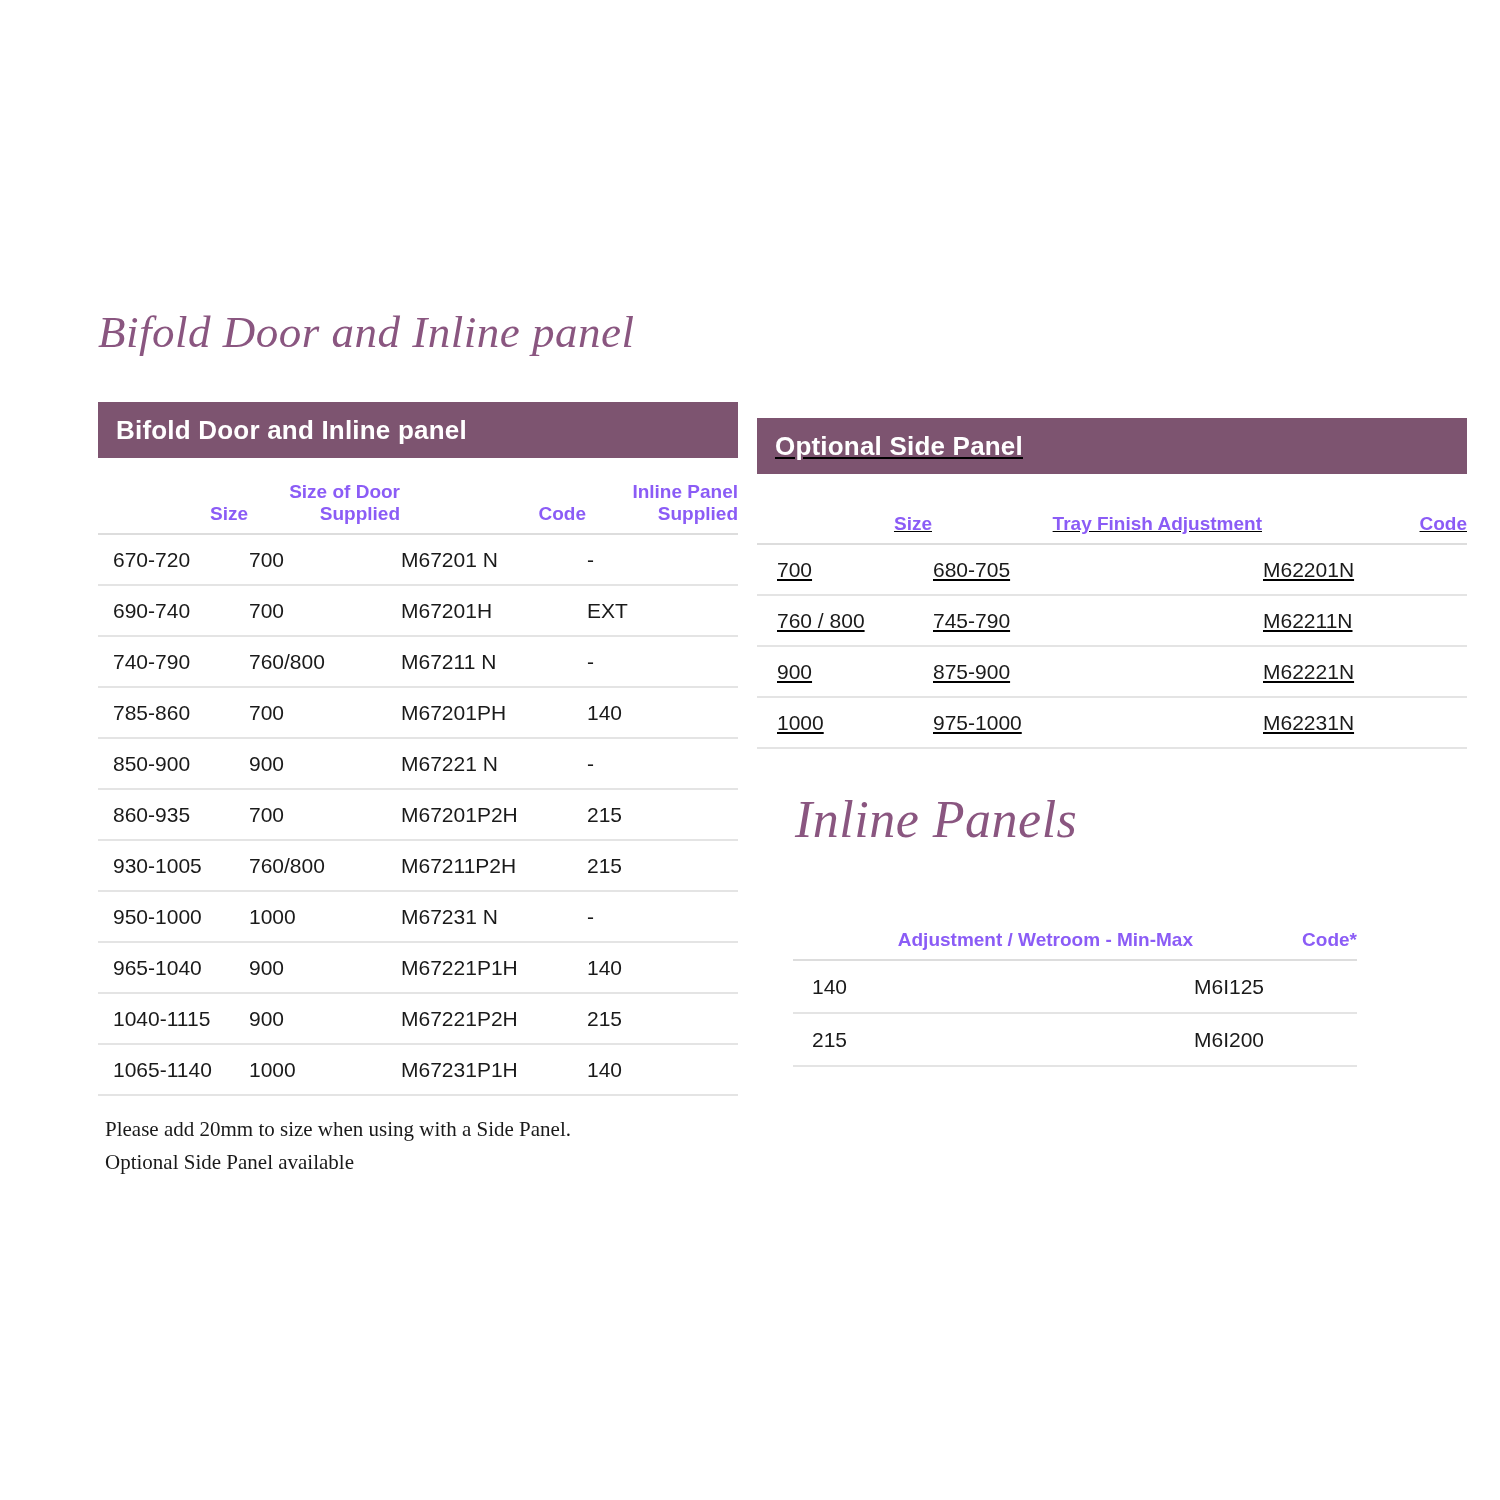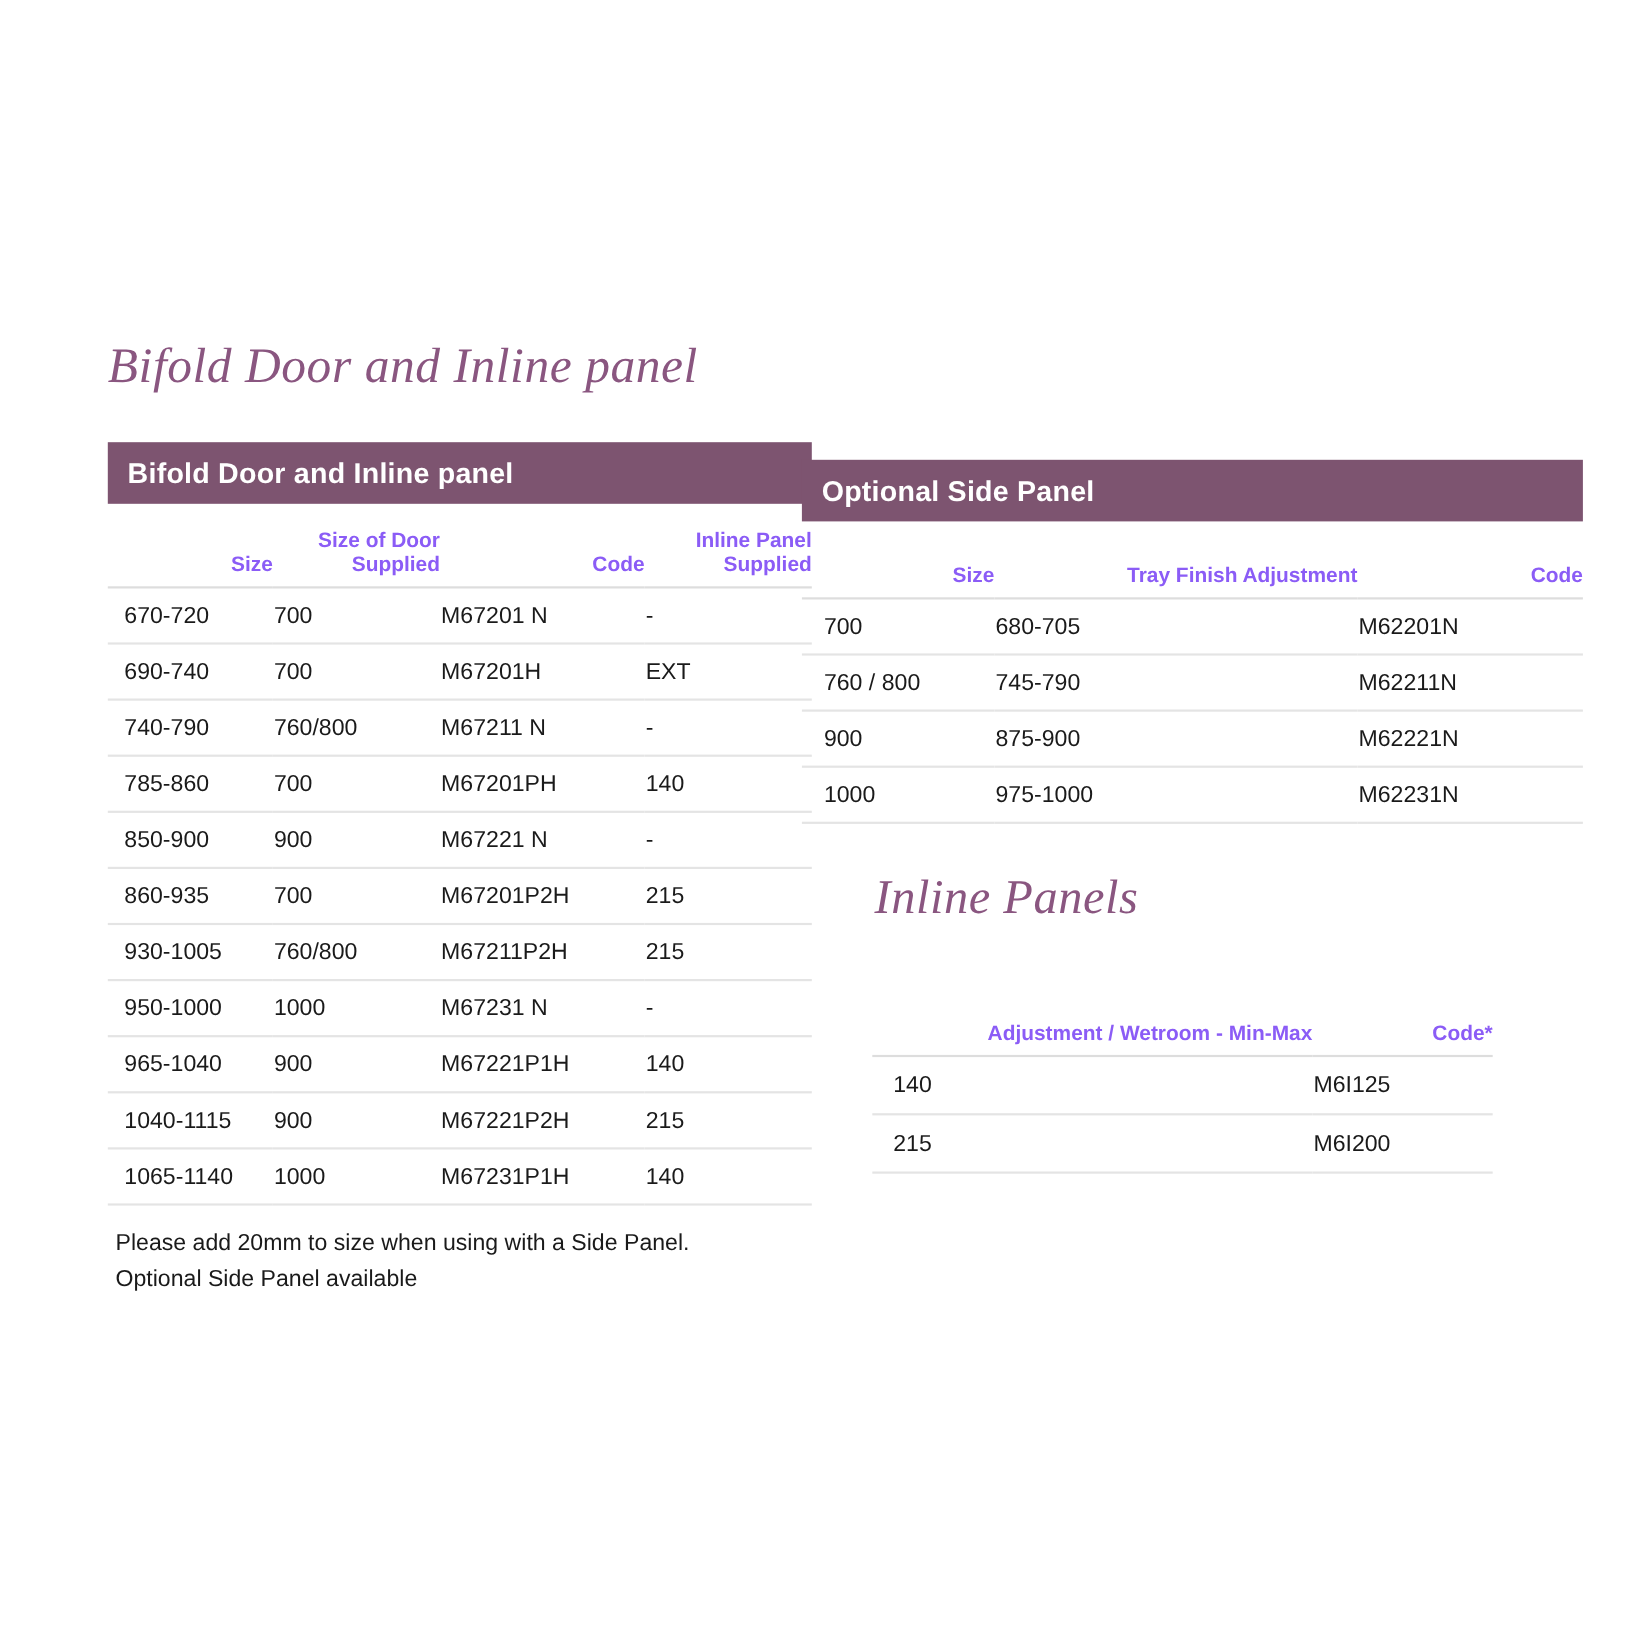--- a/index.html
+++ b/index.html
@@ -31,21 +31,21 @@
     white-space: nowrap;
   }
   #title-bifold {
     left: 98px;
     top: 306px;
     font-size: 45px;
   }
   #title-inline {
     left: 795px;
     top: 790px;
-    font-size: 44px;
+    font-size: 52px;
   }
 
   
   .table-block {
     position: absolute;
   }
   .band {
     background: #7d5470;
     color: #ffffff;
     font-weight: bold;
@@ -96,24 +96,24 @@
   #block-bifold .pad { padding-left: 15px; }
 
   .footnote {
     position: absolute;
     left: 105px;
     top: 1113px;
     font-size: 21px;
     color: #1a1a1a;
     line-height: 1.58;
   }
-  .footnote div { white-space: nowrap; }
-
-  
-  #block-side { left: 729px; top: 418px; width: 710px; }
+  .footnote div { white-space: nowrap; font-family: Liberation Serif, serif; }
+
+  
+  #block-side { left: 757px; top: 418px; width: 710px; text-decoration: underline; }
   #block-side .band { height: 56px; padding-left: 18px; }
   #block-side table.grid th { height: 60px; }
   #block-side table.grid td { height: 47px; }
   #block-side col.c1 { width: 175px; }
   #block-side col.c2 { width: 330px; }
   #block-side col.c3 { width: 205px; }
   #block-side .pad { padding-left: 20px; }
 
   
   #block-6series { left: 793px; top: 890px; width: 564px; }

